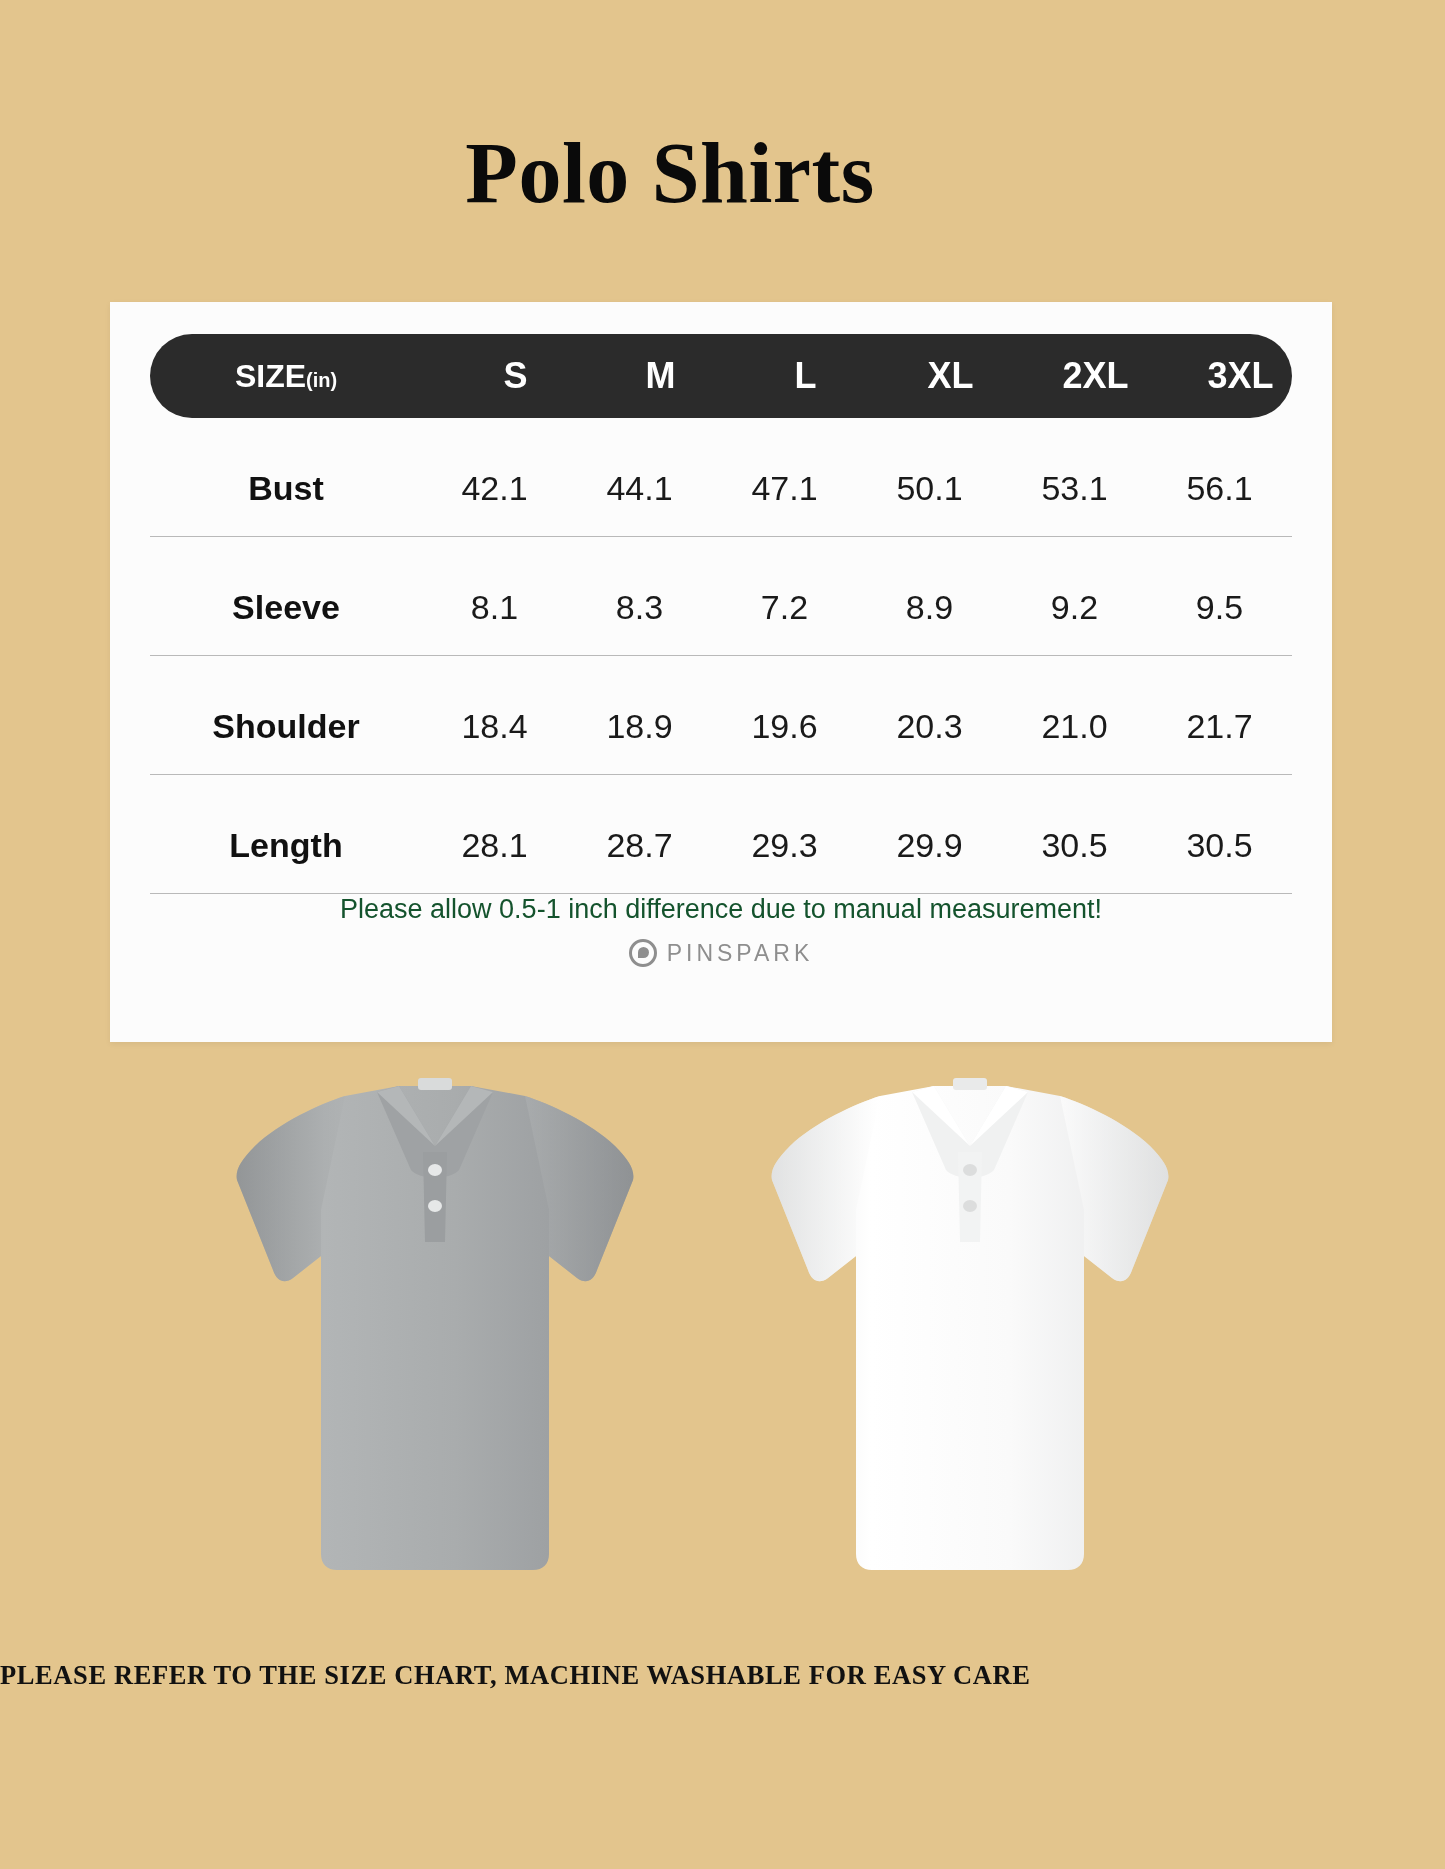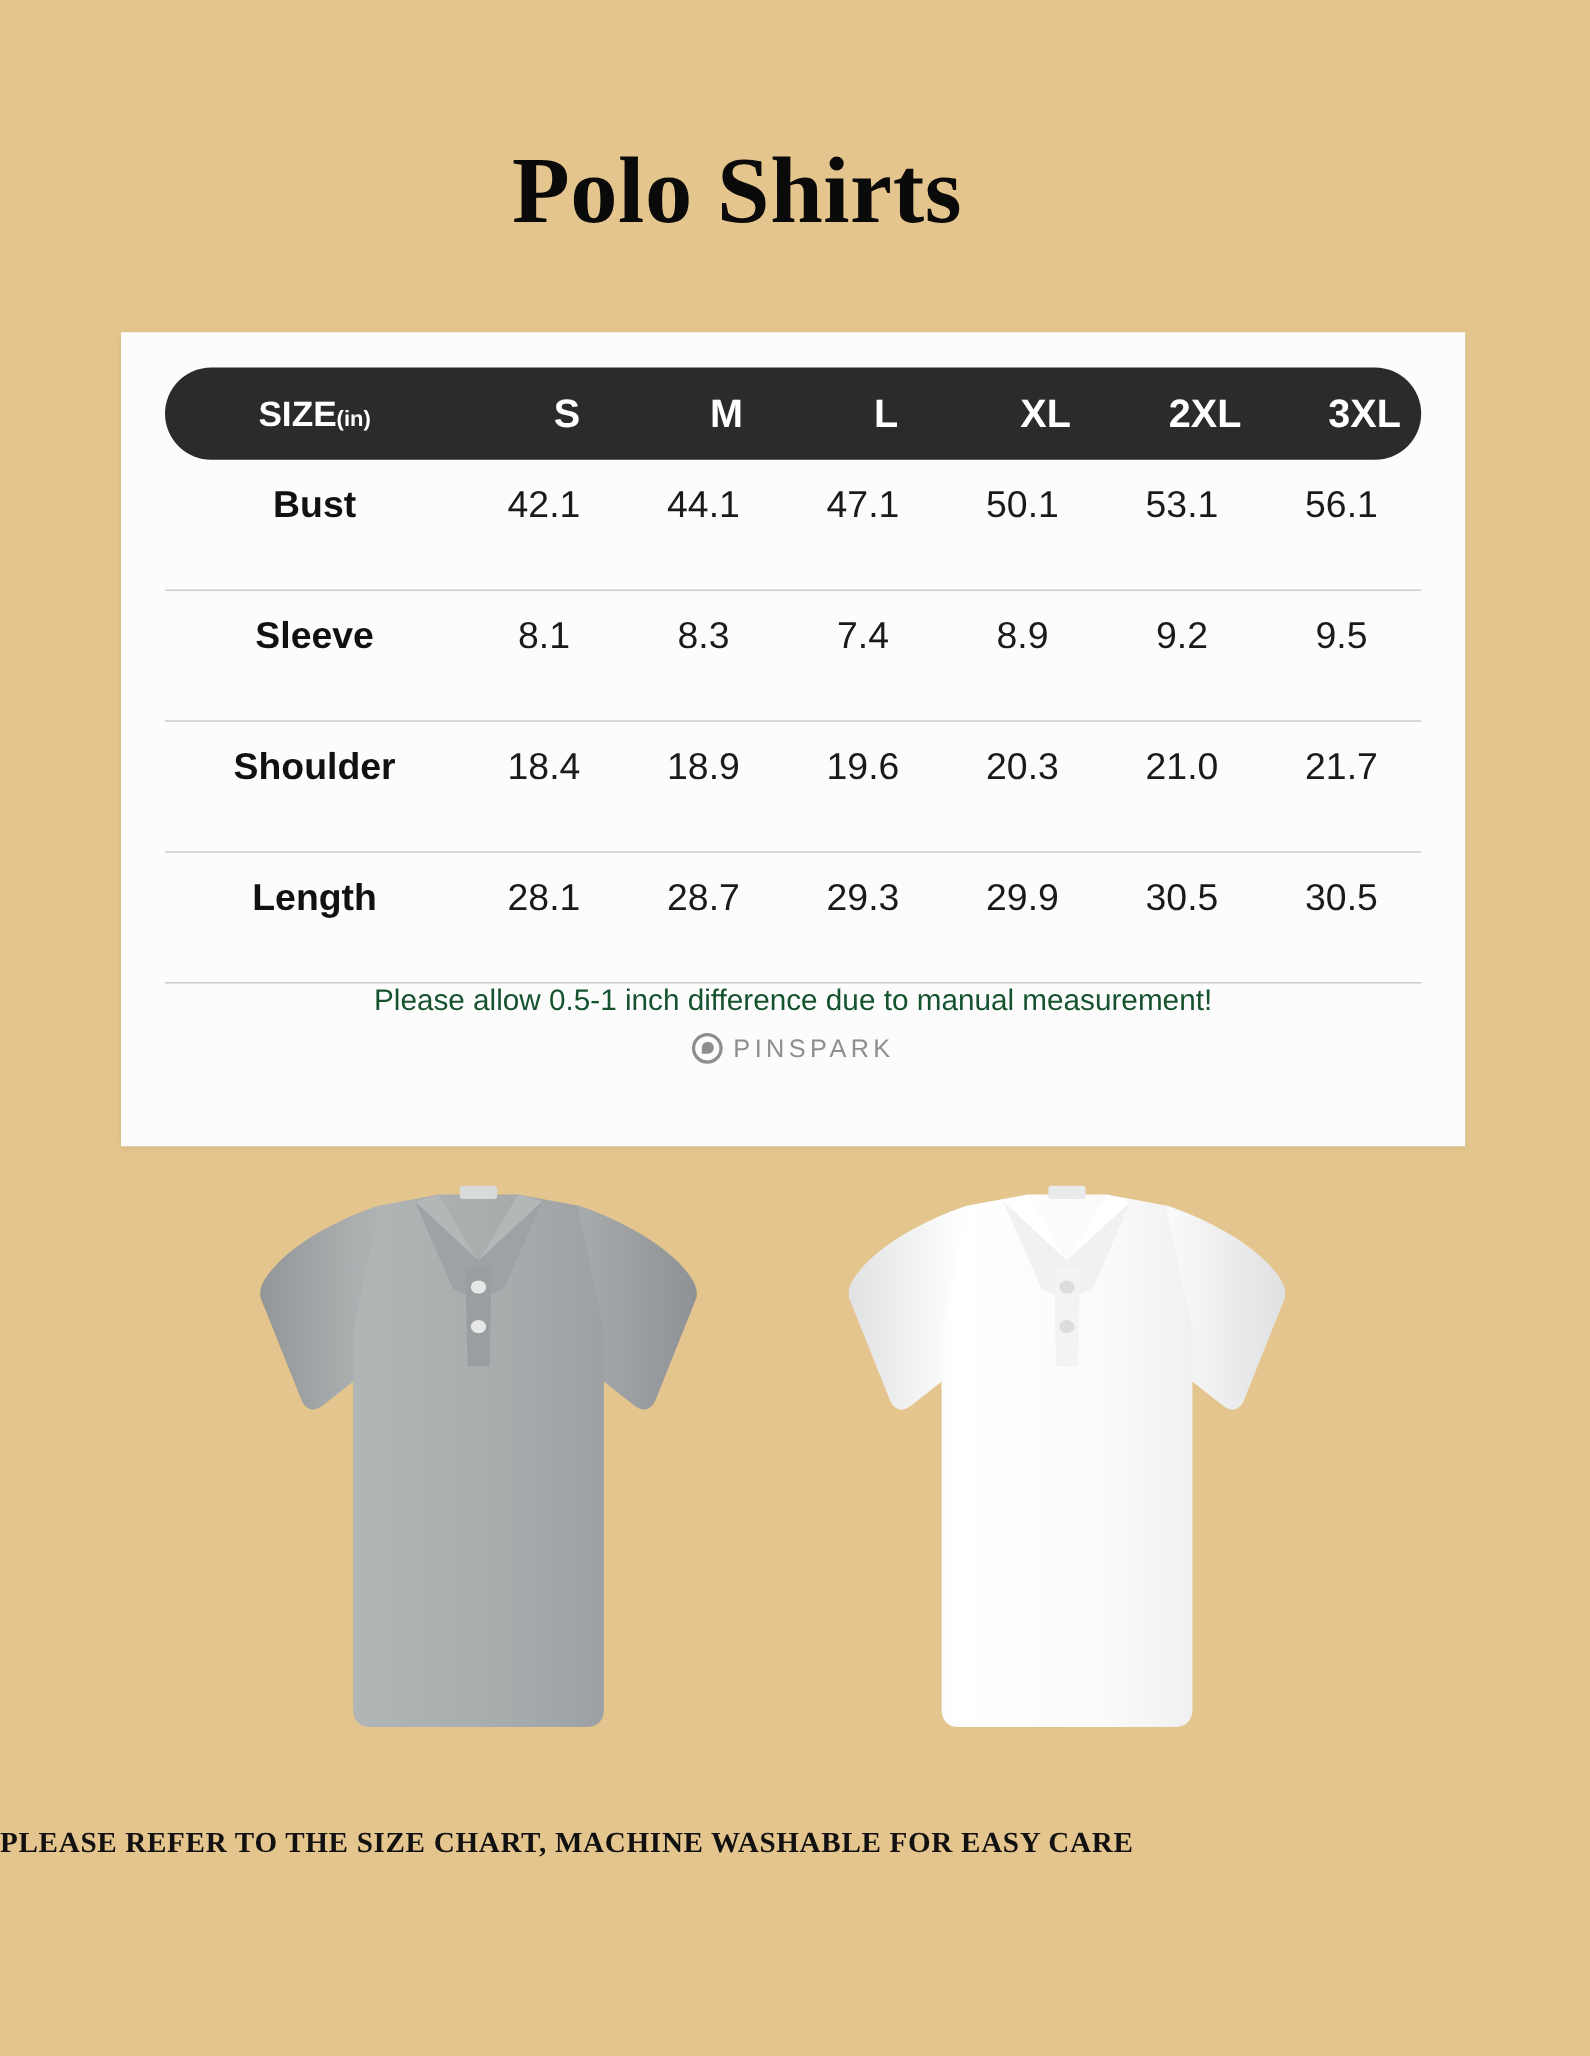--- a/index.html
+++ b/index.html
@@ -54,20 +54,21 @@
     border-radius: 44px;
     height: 84px;
     display: flex;
     align-items: center;
     color: #ffffff;
     gap: 42px;
   }
 
   .row {
     display: flex;
+    align-items: center;
     height: 96px;
     border-bottom: 1.5px solid #b9b9b9;
     margin-top: 22px;
   }
 
   .row:first-of-type {
     margin-top: 34px;
   }
 
   .cell-label {
@@ -200,21 +201,21 @@
         <div class="cell">47.1</div>
         <div class="cell">50.1</div>
         <div class="cell">53.1</div>
         <div class="cell">56.1</div>
       </div>
 
       <div class="row">
         <div class="cell-label">Sleeve</div>
         <div class="cell">8.1</div>
         <div class="cell">8.3</div>
-        <div class="cell">7.4</div>
+        <div class="cell">7.2</div>
         <div class="cell">8.9</div>
         <div class="cell">9.2</div>
         <div class="cell">9.5</div>
       </div>
 
       <div class="row">
         <div class="cell-label">Shoulder</div>
         <div class="cell">18.4</div>
         <div class="cell">18.9</div>
         <div class="cell">19.6</div>

